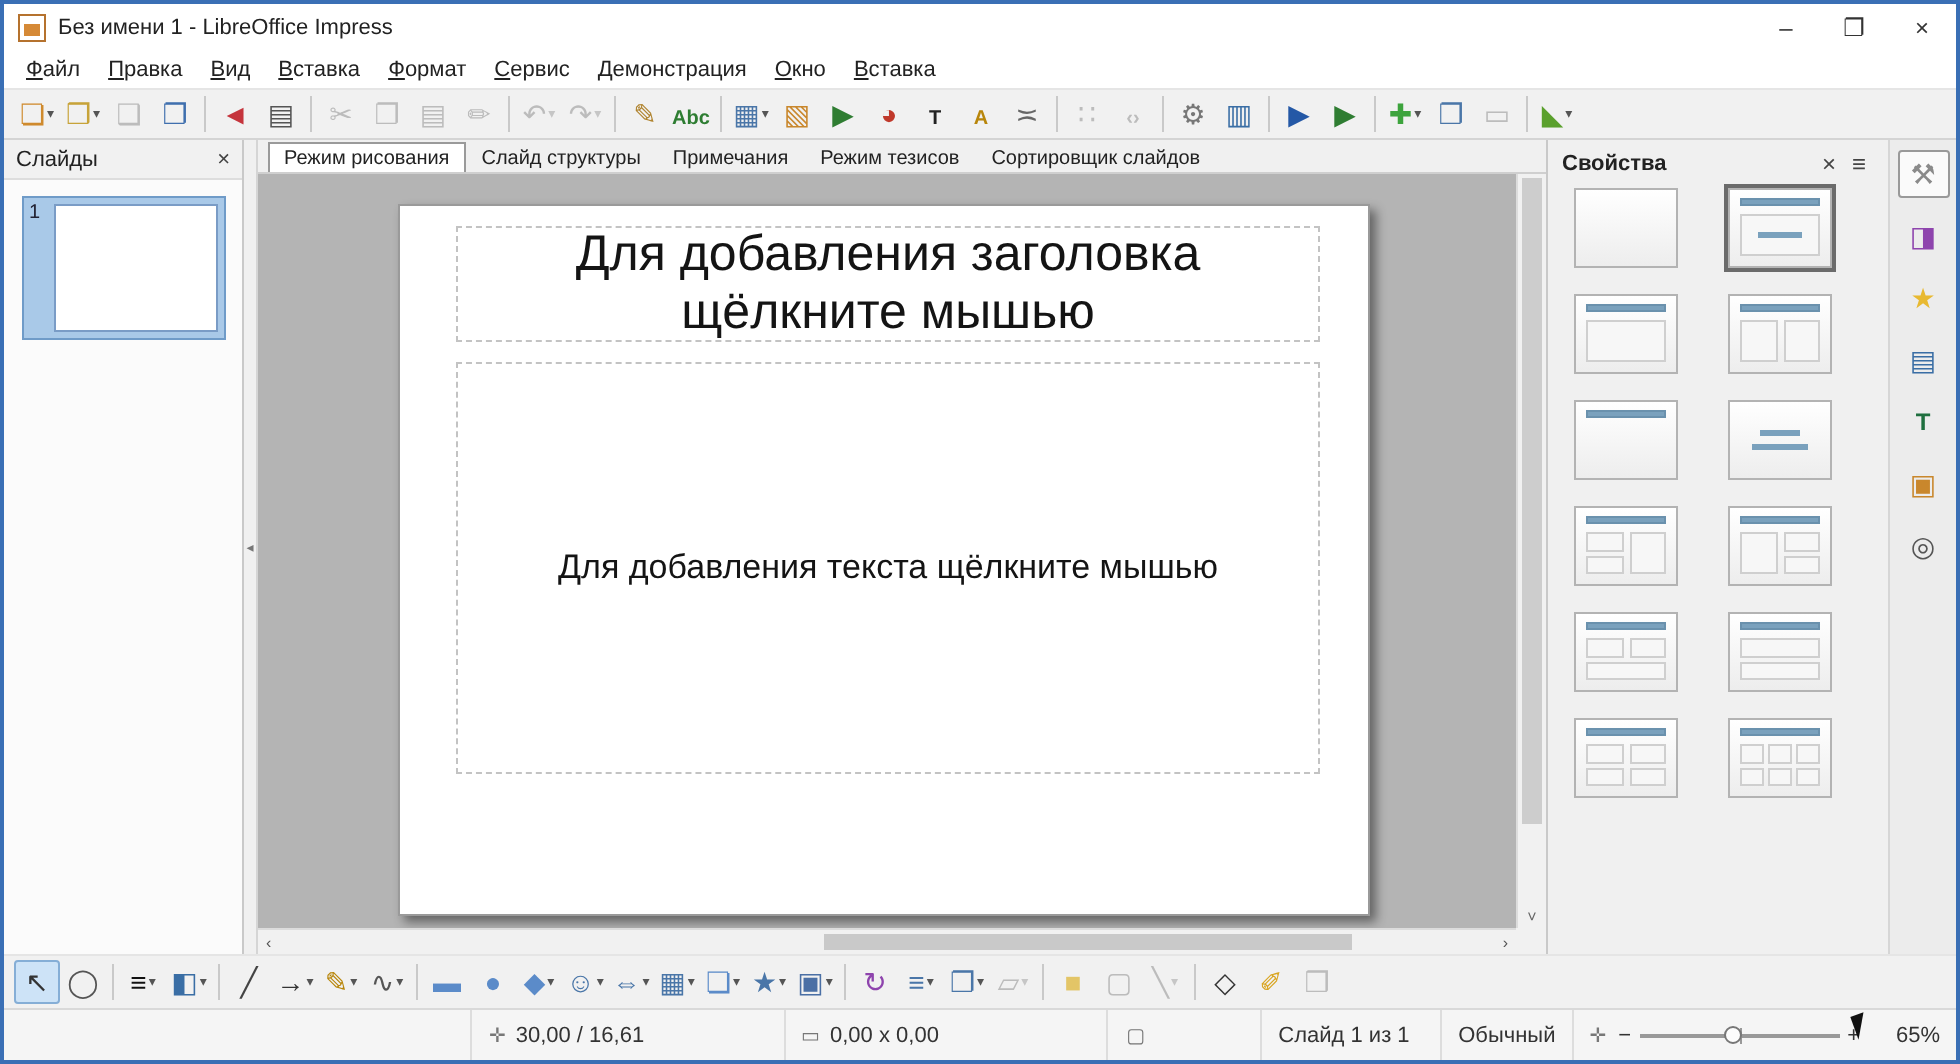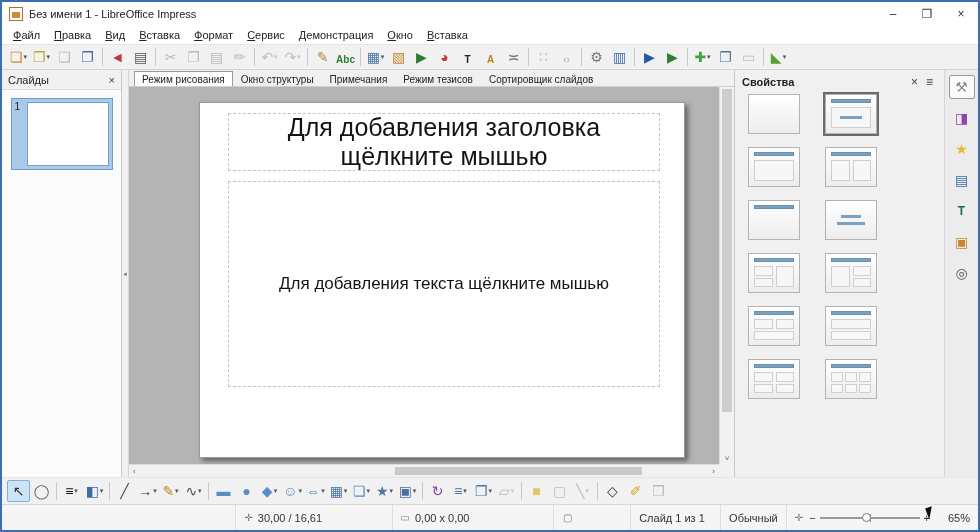--- a/index.html
+++ b/index.html
@@ -60,21 +60,21 @@
   .vscroll { position: absolute; right: 0; top: 0; bottom: 13px; width: 15px; background: #f1f1f1; border-left: 1px solid #dcdcdc; }
   .vscroll .thumb { position: absolute; left: 2px; right: 2px; top: 2px; bottom: 52px; background: #cdcdcd; }
   .vscroll .arr { position: absolute; left: 0; right: 0; text-align: center; font-size: 8px; color: #666; }
   .hscroll { position: absolute; left: 0; right: 15px; bottom: 0; height: 13px; background: #f1f1f1; border-top: 1px solid #dcdcdc; }
   .hscroll .thumb { position: absolute; top: 2px; bottom: 2px; left: 45%; width: 42%; background: #c9c9c9; }
   .hscroll .arr { position: absolute; top: 0; bottom: 0; display: flex; align-items: center; font-size: 8px; color: #555; padding: 0 4px; }
   .hscroll .arr.right { right: 0; }
   .scroll-corner { position: absolute; right: 0; bottom: 0; width: 15px; height: 13px; background: #f1f1f1; }
 
   
-  .sidebar { width: 244px; flex: none; display: flex; border-left: 1px solid #c9c9c9; }
+  .sidebar { width: 205px; flex: none; display: flex; border-left: 1px solid #c9c9c9; }
   .deck { flex: 1; background: #f0f0f0; display: flex; flex-direction: column; }
   .deck-header { height: 24px; display: flex; align-items: center; padding: 0 7px; font-size: 11px; font-weight: bold; color: #222; }
   .deck-header .hbtn { margin-left: auto; font-weight: normal; color: #444; font-size: 12px; padding: 0 4px; }
   .deck-header .hbtn + .hbtn { margin-left: 0; }
   .section-title { display: flex; align-items: center; gap: 5px; font-size: 11px; font-weight: bold; color: #222; padding: 3px 8px 6px; }
   .section-title .exp { font-size: 7px; color: #333; }
   .layouts-grid { display: grid; grid-template-columns: 52px 52px; column-gap: 25px; row-gap: 13px; padding-left: 13px; }
   .layout-thumb { width: 52px; height: 40px; background: linear-gradient(#ffffff, #ededed); border: 1px solid #b3b3b3; position: relative; }
   .layout-thumb.active { outline: 2px solid #6b6b6b; outline-offset: 0px; }
   .layout-thumb span { position: absolute; display: block; }
@@ -255,21 +255,21 @@
           </div>
         </div>
     </div>
 
     <div class="splitter">◂</div>
 
     <div class="center">
       <div class="tabbar">
 
       <span class="view-tab active">Режим рисования</span>
-          <span class="view-tab">Окно структуры</span>
+          <span class="view-tab">Слайд структуры</span>
           <span class="view-tab">Примечания</span>
           <span class="view-tab">Режим тезисов</span>
           <span class="view-tab">Сортировщик слайдов</span>
         </div>
       <div class="workspace">
         <div class="canvas-slide">
           <div class="ph body">Для добавления текста щёлкните мышью</div>
           <div class="ph title">Для добавления заголовка щёлкните мышью</div>
         </div>
         <div class="vscroll">

